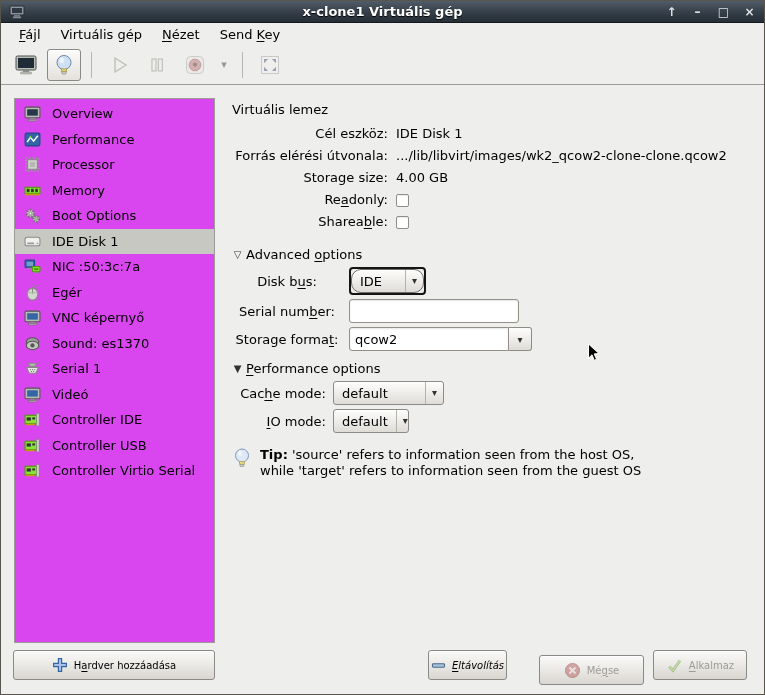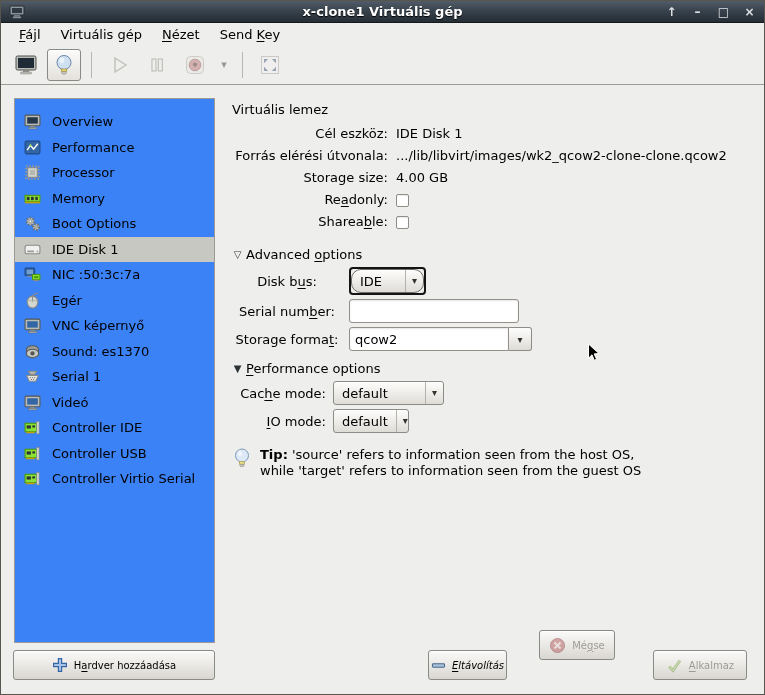--- a/index.html
+++ b/index.html
@@ -45,21 +45,21 @@
   }
   .tool-btn.disabled { opacity:.55; }
   .tool-sep { width:1px; height:26px; background:#b8b6b0; margin:0 6px; }
   .dd-arrow { width:16px; text-align:center; color:#9a9892; font-size:11px; }
 
   
   .content { position:absolute; top:85px; left:0; right:0; bottom:0; background:#eeeeec; }
 
   .sidebar {
     position:absolute; left:13px; top:12px; width:201px; height:545px;
-    background:#3b82f6; border:1px solid #9c9a95; overflow:hidden; padding-top:10px;
+    background:#d946ef; border:1px solid #9c9a95; overflow:hidden; padding-top:2px;
   }
   .srow { height:25.5px; display:flex; align-items:center; padding-left:9px; gap:11px; }
   .srow.sel { background:#c8c8c3; }
   .srow .ic { width:17px; height:17px; display:inline-flex; }
   .srow .ic svg { width:17px; height:17px; }
 
   
   .details { position:absolute; left:231px; top:15px; width:525px; }
   .d-title { font-weight:normal; margin-bottom:4px; line-height:18px; }
   .frow { display:flex; line-height:22px; }
@@ -475,21 +475,21 @@
 
     <div class="btn" style="left:427px; top:564px; width:79px;font-style:italic;">
       <span class="bic">
         <svg width="15" height="15" viewBox="0 0 16 16">
             <rect x="1.5" y="6.2" width="13" height="3.6" rx="1" fill="#a8c0d8" stroke="#49688c" stroke-width="1.1"></rect>
           </svg>
       </span>
       <span><span></span><span class="ac">E</span><span>ltávolítás</span></span>
     </div>
 
-    <div class="btn disabled" style="left:538px; top:544px; width:76px;">
+    <div class="btn disabled" style="left:538px; top:569px; width:105px;">
       <span class="bic" style="opacity:.55;">
         <svg width="17" height="17" viewBox="0 0 17 17">
             <circle cx="8.5" cy="8.5" r="7" fill="#b96a6a" stroke="#8e4747"></circle>
             <path d="M5.5 5.5 l6 6 M11.5 5.5 l-6 6" stroke="#e9dddd" stroke-width="1.8"></path>
           </svg>
       </span>
       <span><span>Mé</span><span class="ac">g</span><span>se</span></span>
     </div>
 
     <div class="btn disabled" style="left:652px; top:564px; width:94px;">

